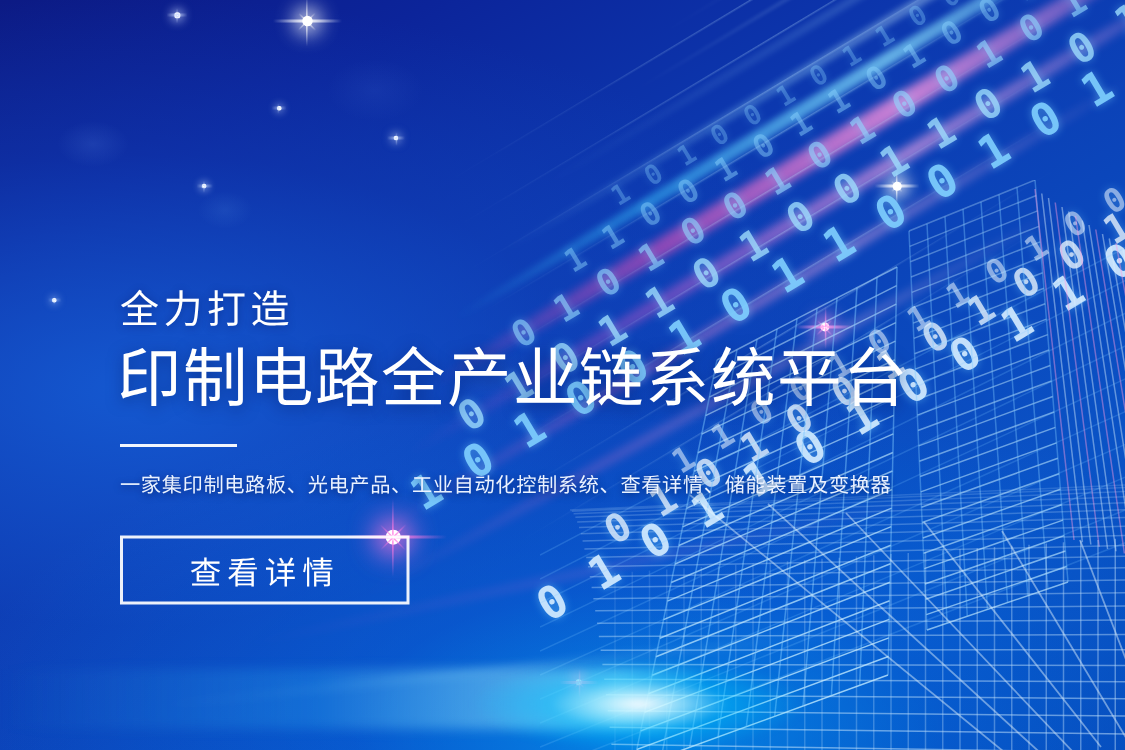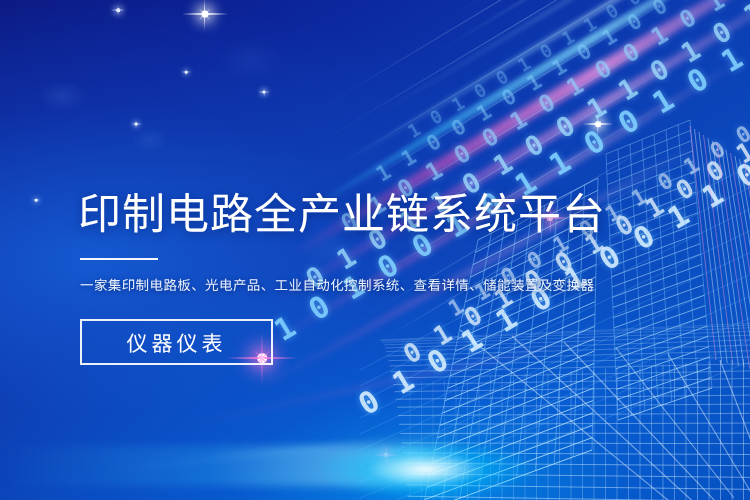--- a/index.html
+++ b/index.html
@@ -372,19 +372,20 @@
       <line x1="214" y1="42" x2="366" y2="202" stroke="#eaf8ff" stroke-width="1.2" opacity="0.5"></line>
       <line x1="266" y1="48" x2="384" y2="198" stroke="#eaf8ff" stroke-width="1.2" opacity="0.5"></line>
       <line x1="318" y1="54" x2="402" y2="194" stroke="#eaf8ff" stroke-width="1.2" opacity="0.5"></line>
       <line x1="370" y1="60" x2="420" y2="190" stroke="#eaf8ff" stroke-width="1.2" opacity="0.5"></line>
     </svg>
 
   <div id="burst-tail"></div>
   <div id="burst"></div>
 
   <div id="content">
+    <p id="eyebrow">全力打造</p>
     <h1 id="headline">印制电路全产业链系统平台</h1>
     <div id="divider"></div>
     <p class="sub">一家集印制电路板、光电产品、工业自动化控制系统、查看详情、储能装置及变换器</p>
-    <button id="cta">仪器仪表</button>
+    <button id="cta">查看详情</button>
   </div>
 
 </div>
 
 </body></html>

